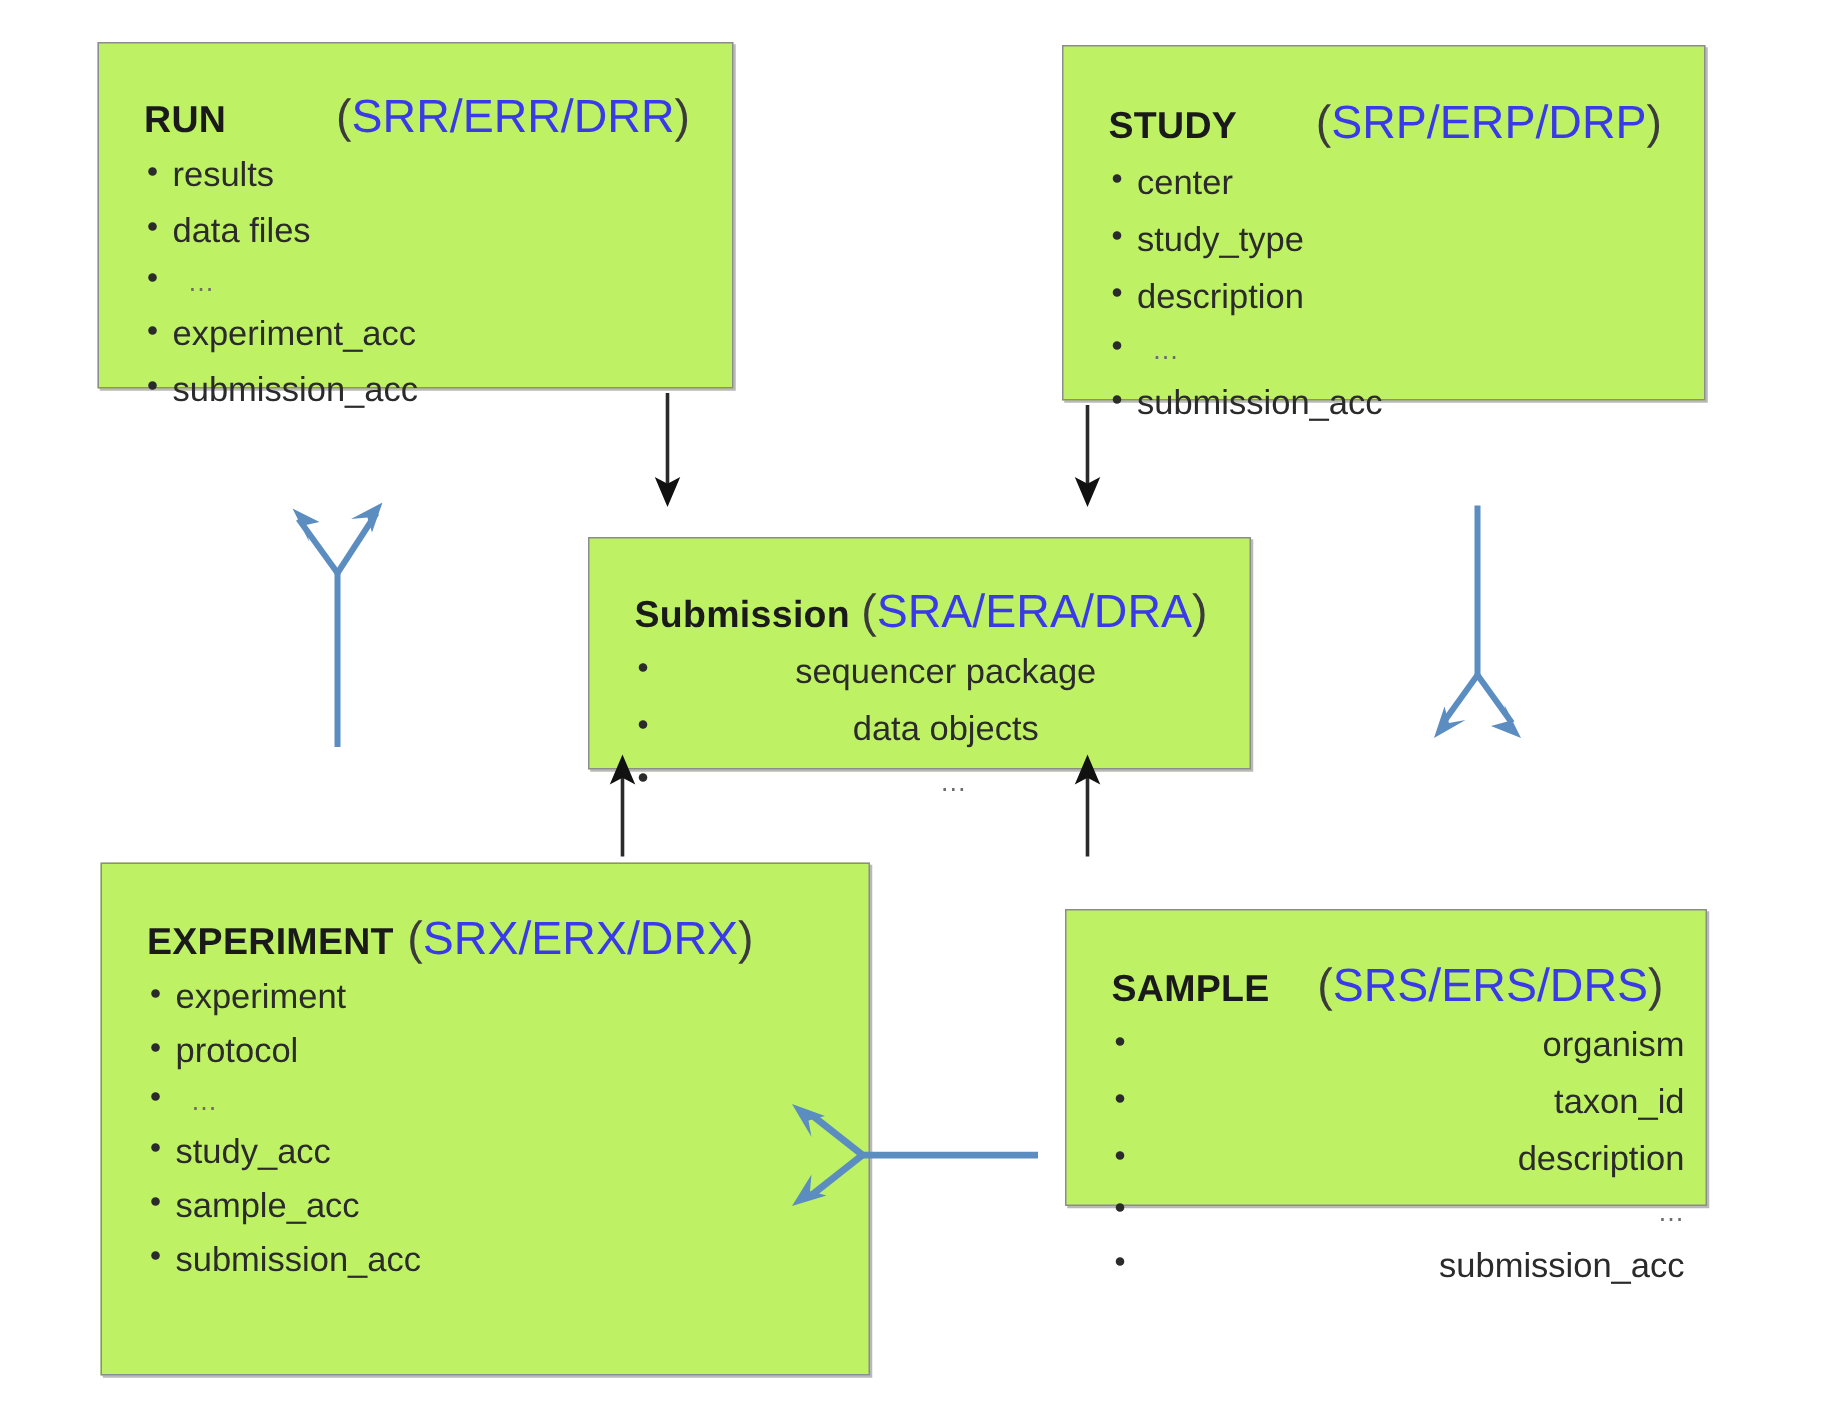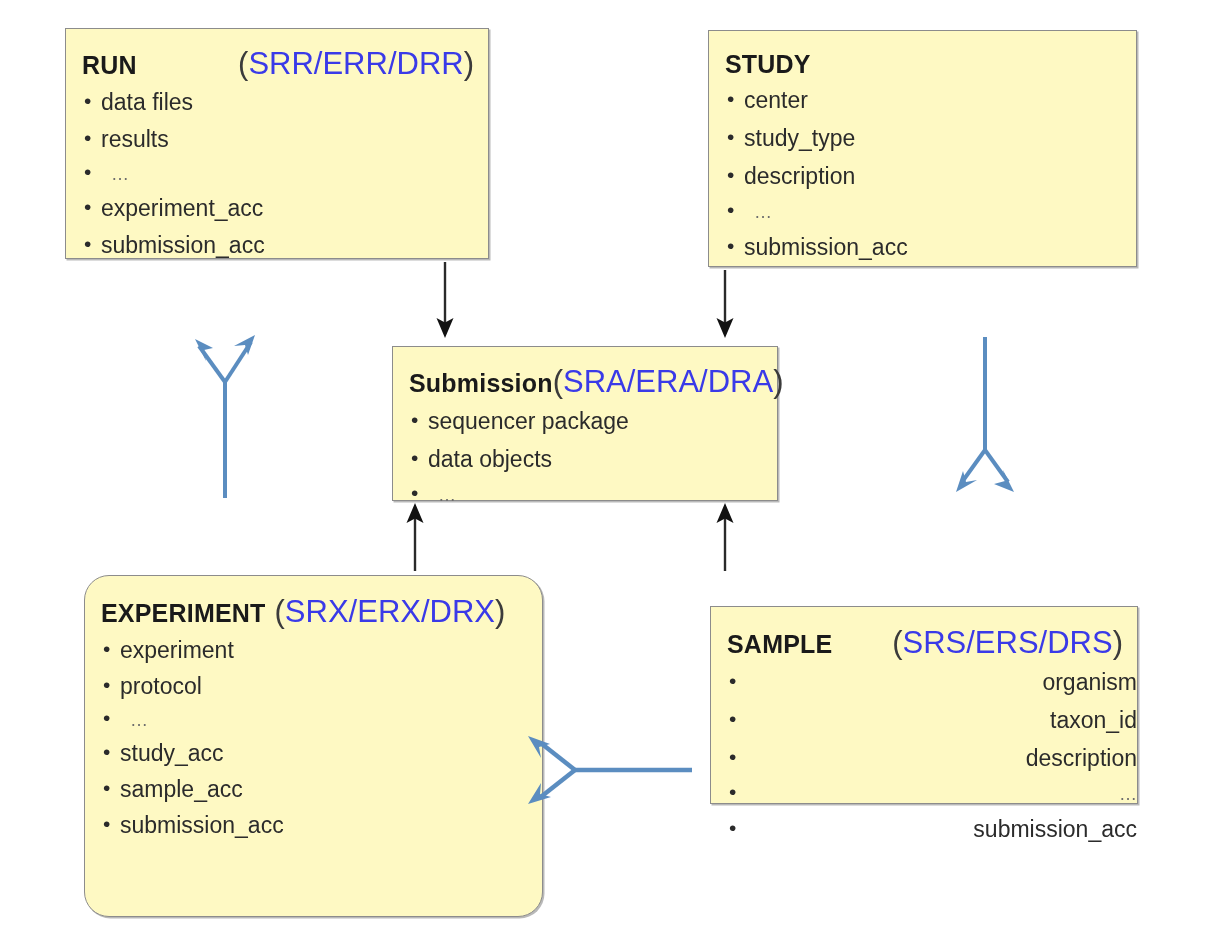--- a/index.html
+++ b/index.html
@@ -14,24 +14,24 @@
     height: 952px;
     background: #ffffff;
     overflow: hidden;
     font-family: "Liberation Sans", "DejaVu Sans", sans-serif;
   }
 
   
   .entity-box {
     position: absolute;
     box-sizing: border-box;
-    background: #fef9c3;
+    background: #bef264;
     border: 1px solid #8c8c8c;
     box-shadow: 1.5px 1.5px 0 0 #b9b9b9;
-    padding: 0;
+    padding: 14px;
   }
   .entity-header {
     display: flex;
     align-items: baseline;
     white-space: nowrap;
     padding: 0 14px 0 16px;
   }
   .entity-title {
     font-weight: bold;
     color: #1a1a1a;
@@ -76,22 +76,22 @@
     padding-left: 27px;
   }
   .entity-fields li.ellipsis-field::before {
     font-size: 21px;
     top: -4px;
   }
 
   
   #box-run        { left: 65px;  top: 28px;  width: 424px; height: 231px; }
   #box-study      { left: 708px; top: 30px;  width: 429px; height: 237px; }
-  #box-submission { left: 392px; top: 346px; width: 386px; height: 155px; }
-  #box-experiment { left: 84px;  top: 575px; width: 459px; height: 342px; border-radius: 25px; }
+  #box-submission { left: 392px; top: 358px; width: 442px; height: 155px; text-align: center; }
+  #box-experiment { left: 67px;  top: 575px; width: 513px; height: 342px; }
   #box-sample     { left: 710px; top: 606px; width: 428px; height: 198px; }
 
   #box-run .entity-header        { padding-top: 17px; }
   #box-run .entity-fields        { margin-top: 9px; }
   #box-run .entity-fields li     { margin-bottom: 14px; }
 
   #box-study .entity-header      { padding-top: 19px; }
   #box-study .entity-fields      { margin-top: 10px; }
   #box-study .entity-fields li   { margin-bottom: 15px; }
 
@@ -125,32 +125,33 @@
 
 <div id="canvas">
 
   <div class="entity-box" id="box-run">
     <div class="entity-header">
       <span class="entity-title">RUN</span>
       <span class="spacer-flex"></span>
       <span class="entity-acc"><span>(</span><span class="acc-code">SRR/ERR/DRR</span><span>)</span></span>
     </div>
     <ul class="entity-fields">
+      <li>results</li>
       <li>data files</li>
-      <li>results</li>
       <li class="ellipsis-field">…</li>
       <li>experiment_acc</li>
       <li>submission_acc</li>
     </ul>
   </div>
 
   <div class="entity-box" id="box-study">
     <div class="entity-header">
       <span class="entity-title">STUDY</span>
       <span class="spacer-flex"></span>
+      <span class="entity-acc"><span>(</span><span class="acc-code">SRP/ERP/DRP</span><span>)</span></span>
     </div>
     <ul class="entity-fields">
       <li>center</li>
       <li>study_type</li>
       <li>description</li>
       <li class="ellipsis-field">…</li>
       <li>submission_acc</li>
     </ul>
   </div>
 

